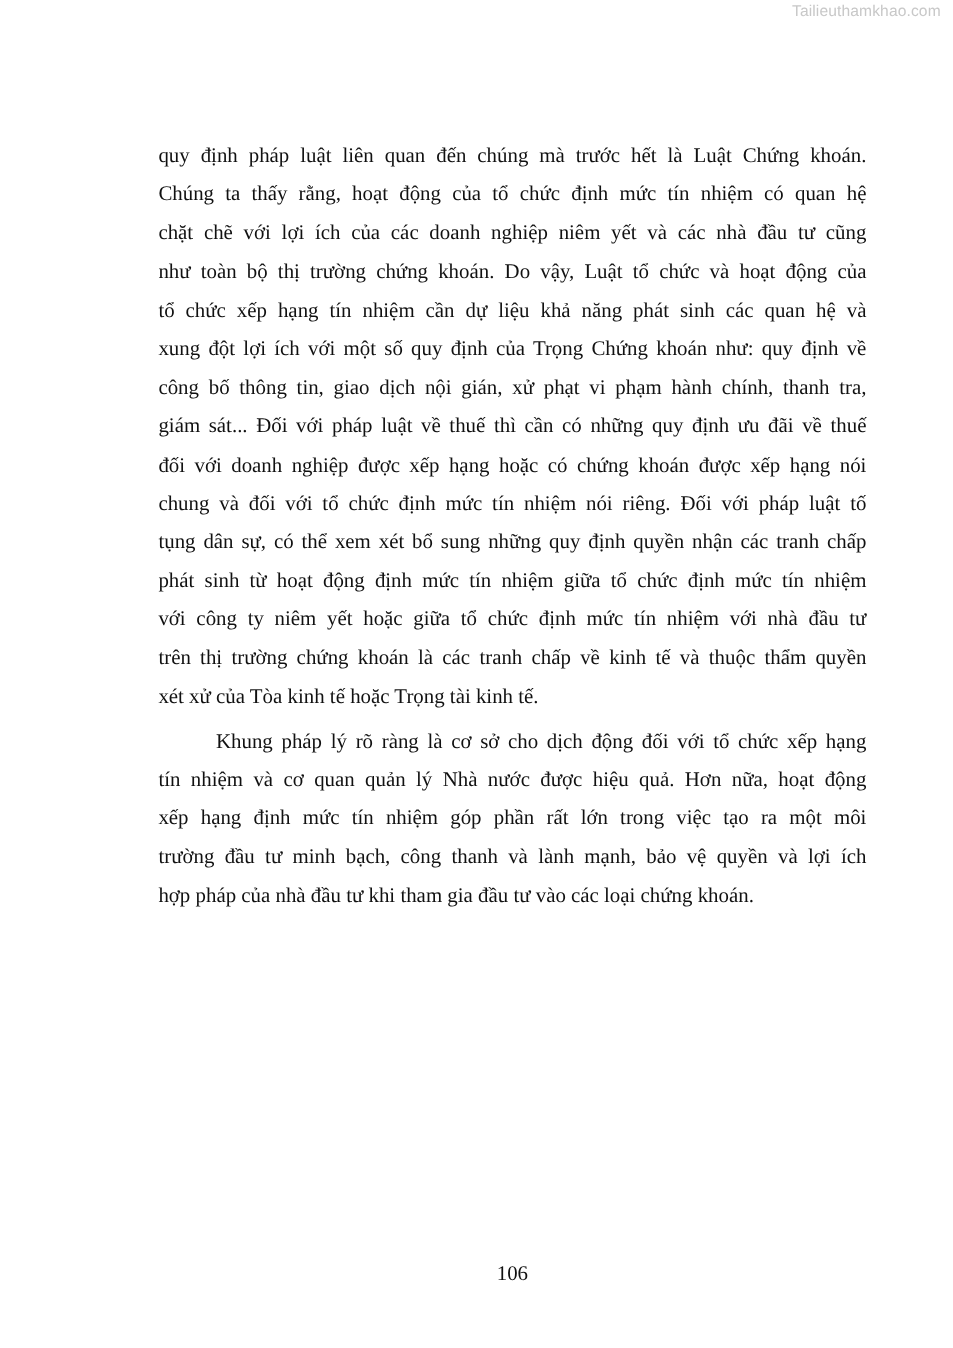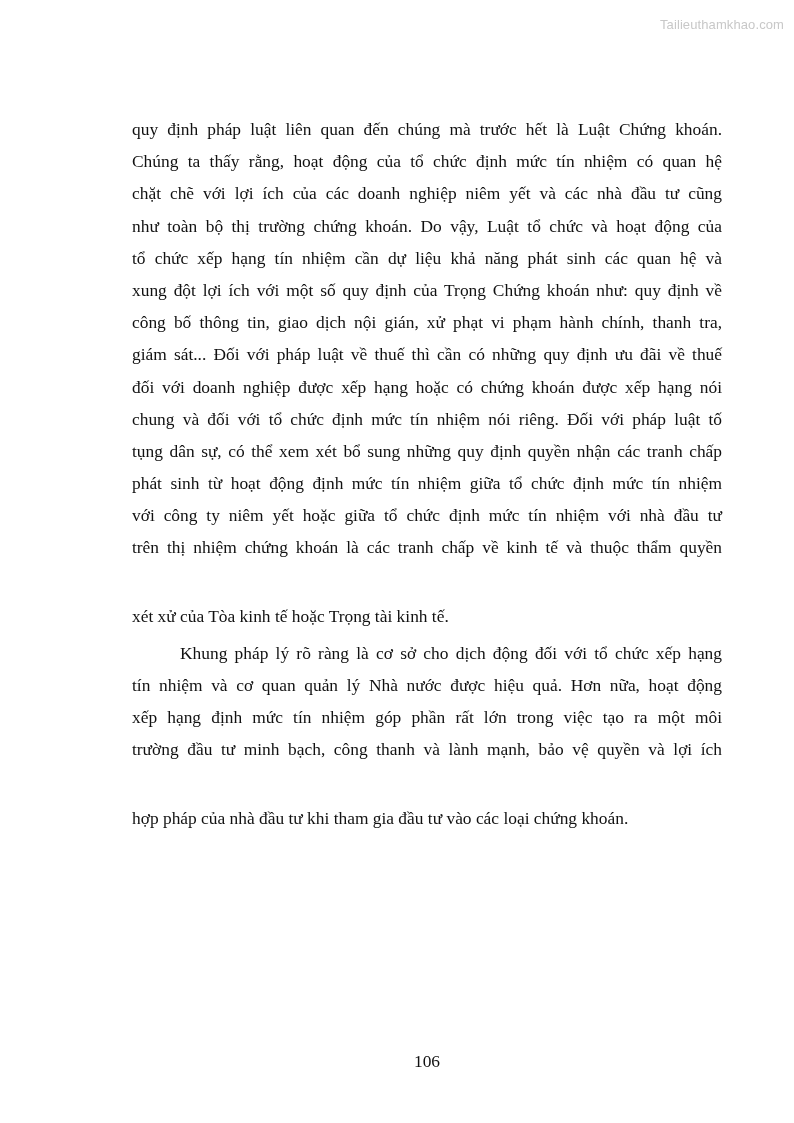--- a/index.html
+++ b/index.html
@@ -10,21 +10,21 @@
     body {
       width: 794px;
       height: 1123px;
       position: relative;
       overflow: hidden;
       font-family: "Liberation Serif", "DejaVu Serif", serif;
       color: #111111;
     }
     .watermark {
       position: absolute;
-      top: 17px;
+      top: 1px;
       right: 10px;
       font-family: "Liberation Sans", "DejaVu Sans", sans-serif;
       font-size: 13px;
       color: #c8c8c8;
       letter-spacing: 0.1px;
     }
     .page-body {
       position: absolute;
       left: 132px;
       top: 113px;
@@ -38,21 +38,20 @@
     }
     .line {
       display: block;
       text-align: justify;
       text-align-last: justify;
       white-space: nowrap;
       height: 32.2px;
     }
     .line.last {
       text-align-last: left;
-      margin-top: 36px;
     }
     .page-number {
       position: absolute;
       top: 1051px;
       left: 0;
       width: 854px;
       text-align: center;
       font-size: 17.4px;
     }
   </style>
@@ -69,21 +68,21 @@
     <span class="line">như toàn bộ thị trường chứng khoán. Do vậy, Luật tổ chức và hoạt động của</span>
     <span class="line">tổ chức xếp hạng tín nhiệm cần dự liệu khả năng phát sinh các quan hệ và</span>
     <span class="line">xung đột lợi ích với một số quy định của Trọng Chứng khoán như: quy định về</span>
     <span class="line">công bố thông tin, giao dịch nội gián, xử phạt vi phạm hành chính, thanh tra,</span>
     <span class="line">giám sát... Đối với pháp luật về thuế thì cần có những quy định ưu đãi về thuế</span>
     <span class="line">đối với doanh nghiệp được xếp hạng hoặc có chứng khoán được xếp hạng nói</span>
     <span class="line">chung và đối với tổ chức định mức tín nhiệm nói riêng. Đối với pháp luật tố</span>
     <span class="line">tụng dân sự, có thể xem xét bổ sung những quy định quyền nhận các tranh chấp</span>
     <span class="line">phát sinh từ hoạt động định mức tín nhiệm giữa tổ chức định mức tín nhiệm</span>
     <span class="line">với công ty niêm yết hoặc giữa tổ chức định mức tín nhiệm với nhà đầu tư</span>
-    <span class="line">trên thị nhiệm chứng khoán là các tranh chấp về kinh tế và thuộc thẩm quyền</span>
+    <span class="line">trên thị trường chứng khoán là các tranh chấp về kinh tế và thuộc thẩm quyền</span>
     <span class="line last">xét xử của Tòa kinh tế hoặc Trọng tài kinh tế.</span>
   </div>
   <div class="para" style="margin-top:5px;">
     <span class="line" style="padding-left:48px; box-sizing:border-box;">Khung pháp lý rõ ràng là cơ sở cho dịch động đối với tổ chức xếp hạng</span>
     <span class="line">tín nhiệm và cơ quan quản lý Nhà nước được hiệu quả. Hơn nữa, hoạt động</span>
     <span class="line">xếp hạng định mức tín nhiệm góp phần rất lớn trong việc tạo ra một môi</span>
     <span class="line">trường đầu tư minh bạch, công thanh và lành mạnh, bảo vệ quyền và lợi ích</span>
     <span class="line last">hợp pháp của nhà đầu tư khi tham gia đầu tư vào các loại chứng khoán.</span>
   </div>
 </div>

